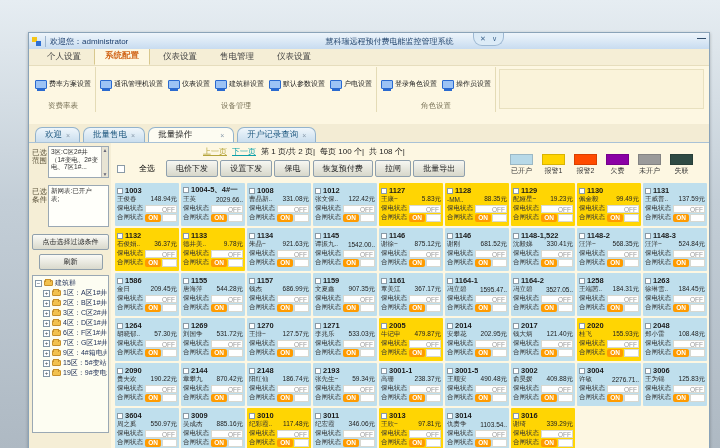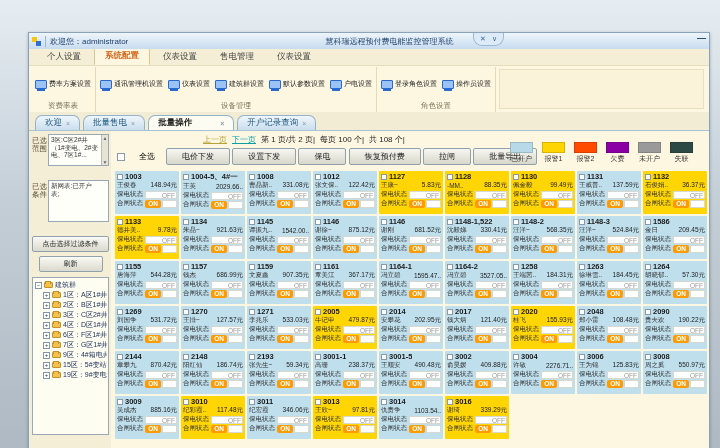--- a/index.html
+++ b/index.html
@@ -42,33 +42,33 @@
   .rgroup { display:flex; flex-direction:column; border-right:1px solid #e4dbb6; padding:0 3px; }
   .rbuttons { flex:1; display:flex; align-items:center; gap:3px; }
   .rbtn { display:flex; align-items:center; gap:2px; font-size:7px; color:#222; padding:2px 1px; white-space:nowrap; }
   .monitor { width:12px; height:9px; border:1px solid #2a6ad0; background:#9cc3f5; border-radius:1px; position:relative; flex:0 0 12px; }
   .monitor::after { content:""; position:absolute; left:1px; right:1px; bottom:-3px; height:2px; background:#2a6ad0; }
   .rgroup-label { height:11px; text-align:center; font-size:7.5px; color:#7a7358; }
   .ribbon-spacer { flex:1; margin:2px 3px 3px 3px; background:#faf3da; border:1px solid #e8e0bf; }
   
   .doc-tabs {
     height:19px; flex:0 0 19px; background:#f3ecd4; display:flex; gap:3px;
-    padding:3px 16px 0 6px; border-bottom:1px solid #a9c2d6;
+    padding:3px 16px 0 6px; border-bottom:1px solid #a9c2d6;margin-top:12px;
   }
   .dtab {
     display:flex; align-items:center; gap:4px; padding:0 9px; font-size:8.5px;
     background:linear-gradient(#eff6fb,#cadeee); border:1px solid #93b3cc; border-bottom:none;
     border-radius:7px 7px 0 0; color:#1c567e;
   }
-  .dtab.active { background:#fdfcf2; color:#222; font-weight:bold;gap:28px; }
+  .dtab.active { background:#fdfcf2; color:#222; font-weight:normal;gap:28px; }
   .dtab-x { font-size:7px; color:#8899aa; }
   
   .content { flex:1; display:flex; overflow:hidden; }
   .sidebar { width:82px; flex:0 0 82px; background:#f5eed6; padding:3px 2px 2px 3px; font-size:7.5px; color:#333; }
-  .sb-row { display:flex; margin-bottom:14px; }
+  .sb-row { display:flex; margin-bottom:7px; }
   .sb-label { width:16px; flex:0 0 16px; word-break:break-all; line-height:8px; padding-top:3px; color:#5a523a; }
   .sb-box {
     flex:1; background:#fffffa; border:1px solid #9aa8b4; font-size:6.5px; line-height:7.5px;
     padding:1px 8px 1px 2px; color:#333; position:relative; overflow:hidden;
   }
   .sb-box .scroll { position:absolute; right:0; top:0; bottom:0; width:7px; background:#e8e4d4; border-left:1px solid #bbb; font-size:5px; color:#667; text-align:center; line-height:6px; display:flex; flex-direction:column; justify-content:space-between; }
   .box-range { height:32px; }
   .box-cond { height:42px; }
   .sb-btn {
     display:block; width:100%; margin:3px 0 0; padding:2px 0; font-size:7px; text-align:center;
@@ -89,32 +89,32 @@
   .folder::before { content:""; position:absolute; left:0; top:-2px; width:4px; height:2px; background:#f2c14e; border:1px solid #c8902a; border-bottom:none; }
   
   .main { flex:1; background:#fdf7e2; position:relative; padding:2px 2px 0 4px; overflow:hidden; }
   .pagebar { height:13px; display:flex; align-items:center; gap:5px; font-size:8px; padding-left:88px; color:#222;text-align:right; }
   .pg-prev { color:#b5a43a; text-decoration:underline; }
   .pg-next { color:#0aa0a8; text-decoration:underline; }
   .actionbar { height:21px; display:flex; align-items:center; gap:5px; font-size:8px; position:relative; }
   .chk { width:8px; height:8px; border:1px solid #8a9aa6; background:#fff; flex:0 0 8px; }
   .selall { display:flex; align-items:center; gap:14px; margin:0 6px 0 2px; }
   .abtn {
-    padding:2px 15px; font-size:8px; background:linear-gradient(#f7f7f2,#d7d7ca);
+    padding:2px 9px; font-size:8px; background:linear-gradient(#f7f7f2,#d7d7ca);
     border:1px solid #8fa0ae; border-radius:2px; color:#222; white-space:nowrap;text-align:right;
   }
   .legend { position:absolute; right:14px; top:-4px; display:flex; gap:9px; }
   .lg-item { display:flex; flex-direction:column; align-items:center; gap:1px; }
   .lg-chip { width:23px; height:11px; border:1px solid rgba(0,0,0,.15); }
   .lg-label { font-size:7px; color:#333; }
   
   .grid { display:grid; grid-template-columns:repeat(9,64px); gap:2px; margin-top:4px; }
   .card {
-    width:64px; height:43px; background:#bfdfed; padding:1px 2px 11px;
-    display:flex; flex-direction:column; justify-content:space-between; border-radius:1px;
+    width:64px; height:43px; background:#bfdfed; padding:1px 2px 4px;
+    display:flex; flex-direction:column; justify-content:flex-end; border-radius:1px;
   }
   .card.alert { background:#ffd503; }
   .c-head { display:flex; align-items:center; gap:2px; }
   .c-cb { width:6px; height:6px; border:1px solid #8a9aa6; background:#fff; flex:0 0 6px; }
   .c-id { font-size:7.5px; font-weight:bold; color:#1a1a1a; white-space:nowrap; overflow:hidden; }
   .c-row { display:flex; align-items:center; gap:1px; font-size:6.5px; color:#333; }
   .c-name { flex:1; white-space:nowrap; overflow:hidden; max-width:30px; }
   .c-bal { margin-left:auto; white-space:nowrap; color:#222; }
   .c-lab { flex:0 0 27px; white-space:nowrap; color:#333; }
   .c-field { flex:1; height:8px; background:#fff; border:1px solid #d8d8d0; font-size:6.5px; line-height:7px; text-align:right; color:#999; padding-right:1px; }
@@ -494,20 +494,39 @@
               <span class="c-lab">保电状态</span>
               <span class="c-field">OFF</span>
             </div>
             <div class="c-row">
               <span class="c-lab">合闸状态</span>
               <span class="on-badge">ON</span>
               <span class="c-field"></span>
             </div>
           </div>
 
+          <div class="card alert">
+            <div class="c-head">
+              <span class="c-cb"></span>
+              <span class="c-id">1129</span>
+            </div>
+            <div class="c-row">
+              <span class="c-name">配娅星~</span>
+              <span class="c-bal">19.23元</span>
+            </div>
+            <div class="c-row">
+              <span class="c-lab">保电状态</span>
+              <span class="c-field">OFF</span>
+            </div>
+            <div class="c-row">
+              <span class="c-lab">合闸状态</span>
+              <span class="on-badge">ON</span>
+              <span class="c-field"></span>
+            </div>
+          </div>
 
           <div class="card alert">
             <div class="c-head">
               <span class="c-cb"></span>
               <span class="c-id">1130</span>
             </div>
             <div class="c-row">
               <span class="c-name">佩金毅</span>
               <span class="c-bal">99.49元</span>
             </div>
@@ -1260,21 +1279,21 @@
             <div class="c-row">
               <span class="c-lab">合闸状态</span>
               <span class="on-badge">ON</span>
               <span class="c-field"></span>
             </div>
           </div>
 
           <div class="card">
             <div class="c-head">
               <span class="c-cb"></span>
-              <span class="c-id">3008</span>
+              <span class="c-id">3604</span>
             </div>
             <div class="c-row">
               <span class="c-name">周之奚</span>
               <span class="c-bal">550.97元</span>
             </div>
             <div class="c-row">
               <span class="c-lab">保电状态</span>
               <span class="c-field">OFF</span>
             </div>
             <div class="c-row">

